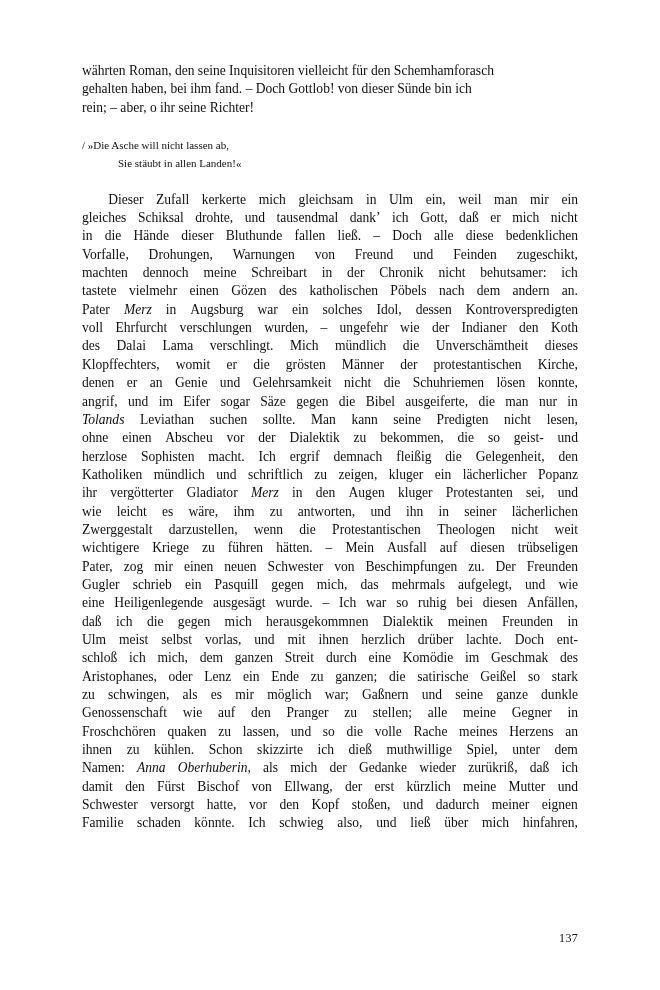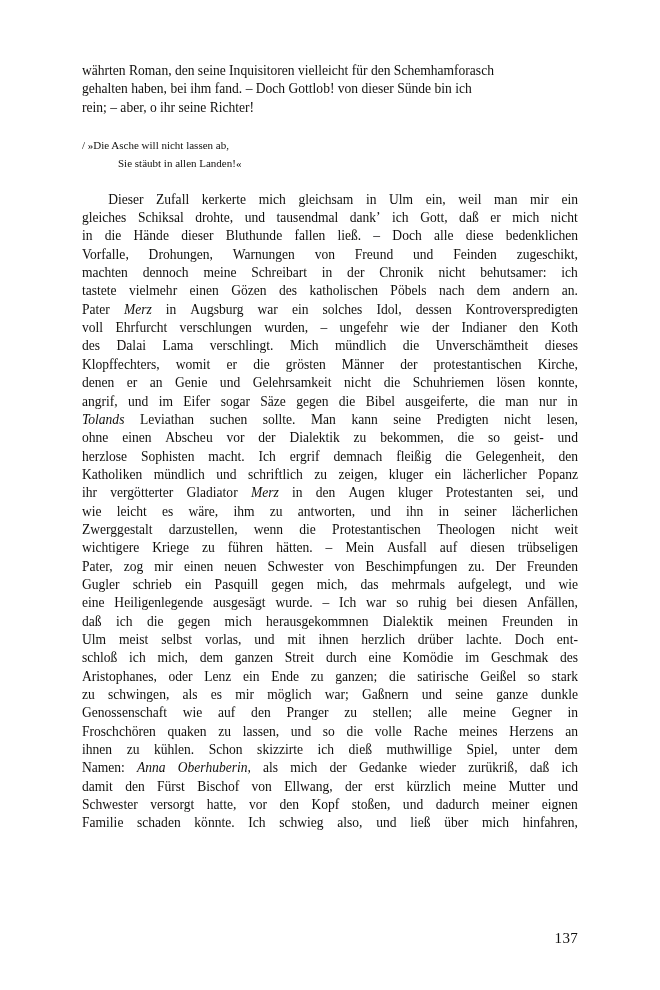--- a/index.html
+++ b/index.html
@@ -47,21 +47,21 @@
   .verse-line-2 { margin: 0; padding-left: 36px; }
 
   em.it {
     font-style: italic;
   }
 
   .folio {
     position: absolute;
     right: 82px;
     top: 932px;
-    font-size: 15px;
+    font-size: 12px;
     line-height: 12px;
     text-align: right;
     letter-spacing: 0.3px;
   }
 
   
   .just-lines { display: block; }
   .jline {
     display: flex;
     flex-direction: row;

